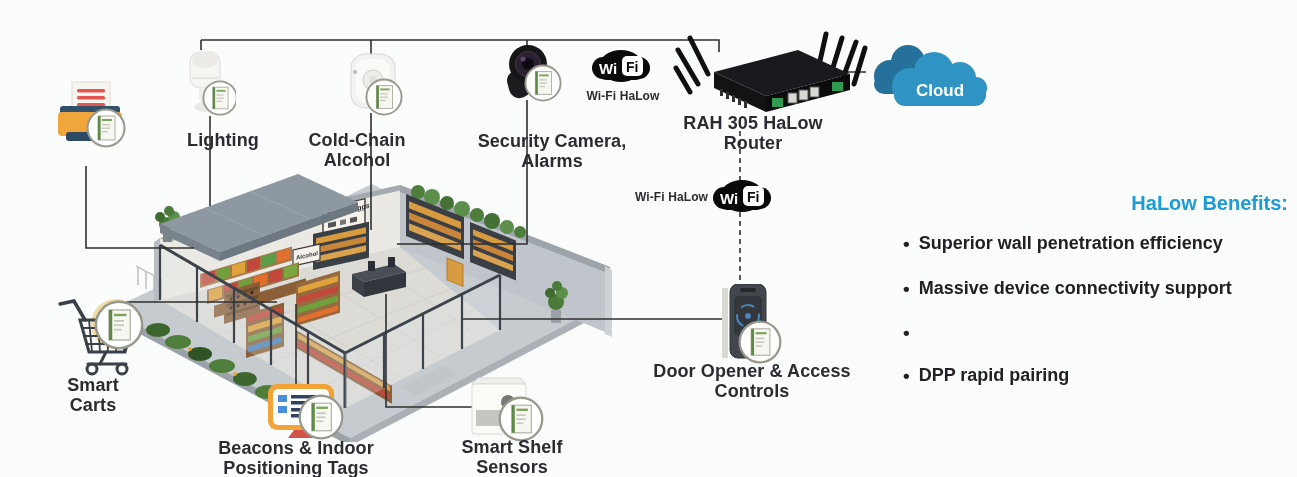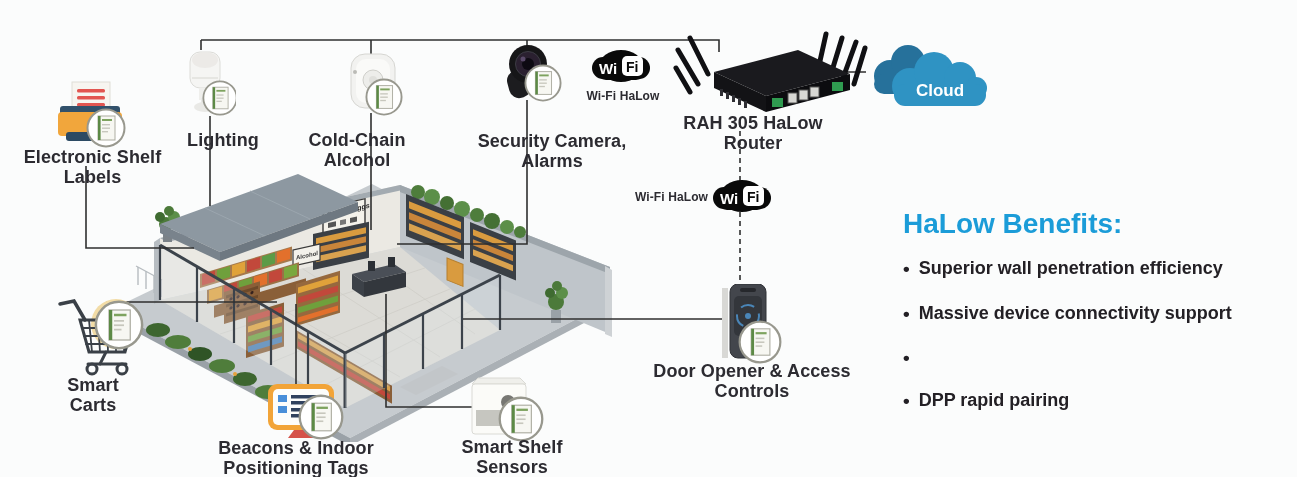--- a/index.html
+++ b/index.html
@@ -6,21 +6,21 @@
   body{width:1297px;height:477px;position:relative;overflow:hidden;
        font-family:"Liberation Sans",sans-serif;color:#2c2b31;}
   .canvas{position:absolute;inset:0;}
   .dev{position:absolute;z-index:10;}
   .lbl{position:absolute;z-index:12;font-size:18px;font-weight:600;color:#2c2b31;
        text-align:center;line-height:1.1;letter-spacing:.1px;}
   .lbl.small{font-size:12px;}
   #store{position:absolute;left:100px;top:162px;z-index:1;}
   #wires{position:absolute;left:0;top:0;z-index:5;pointer-events:none;}
   #benefits{position:absolute;left:903px;top:192px;width:385px;z-index:12;}
-  #benefits h2{margin:16px 0 12px 0;font-size:28px;font-weight:700;color:#1b9cd8;}
+  #benefits h2{margin:0 0 12px 0;font-size:20px;font-weight:700;color:#1b9cd8;text-align:right;}
   .brow{display:flex;align-items:flex-start;margin-top:24px;font-size:18px;
         font-weight:700;color:#232025;line-height:1.15;}
   .brow:first-of-type{margin-top:18px;}
   .bdot{margin-right:9px;font-size:19px;line-height:1;position:relative;top:1px;}
   svg text{font-family:"Liberation Sans",sans-serif;}
 </style>
 </head>
 <body>
 
 <div class="canvas">
@@ -454,21 +454,20 @@
     <polygon points="2,8 56,8 50,2 8,2" fill="#efefeb" stroke="#dadad5"></polygon>
     <rect x="2" y="8" width="54" height="50" rx="3" fill="#fbfbf8" stroke="#dadad5"></rect>
     <rect x="6" y="34" width="32" height="16" fill="#c6c6c0"></rect>
     <circle cx="38" cy="26" r="7" fill="#777773"></circle>
     <g>
       <use href="#halow-badge" x="28" y="20" width="46" height="46"></use>
     </g>
   </svg>
 </div>
 
-<div class="lbl" style="left:10px;top:148px;width:165px">Electronic Shelf Labels</div>
 <div class="lbl" style="left:170px;top:131px;width:106px">Lighting</div>
 <div class="lbl" style="left:277px;top:131px;width:160px">Cold-Chain Alcohol</div>
 <div class="lbl" style="left:462px;top:132px;width:180px">Security Camera, Alarms</div>
 <div class="lbl small" style="left:573px;top:90px;width:100px">Wi-Fi HaLow</div>
 <div class="lbl" style="left:663px;top:114px;width:180px">RAH 305 HaLow Router</div>
 <div class="lbl small" style="left:608px;top:191px;width:100px;text-align:right">Wi-Fi HaLow</div>
 <div class="lbl" style="left:637px;top:362px;width:230px">Door Opener &amp; Access Controls</div>
 <div class="lbl" style="left:43px;top:376px;width:100px">Smart Carts</div>
 <div class="lbl" style="left:171px;top:439px;width:250px">Beacons &amp; Indoor Positioning Tags</div>
 <div class="lbl" style="left:432px;top:438px;width:160px">Smart Shelf Sensors</div>

